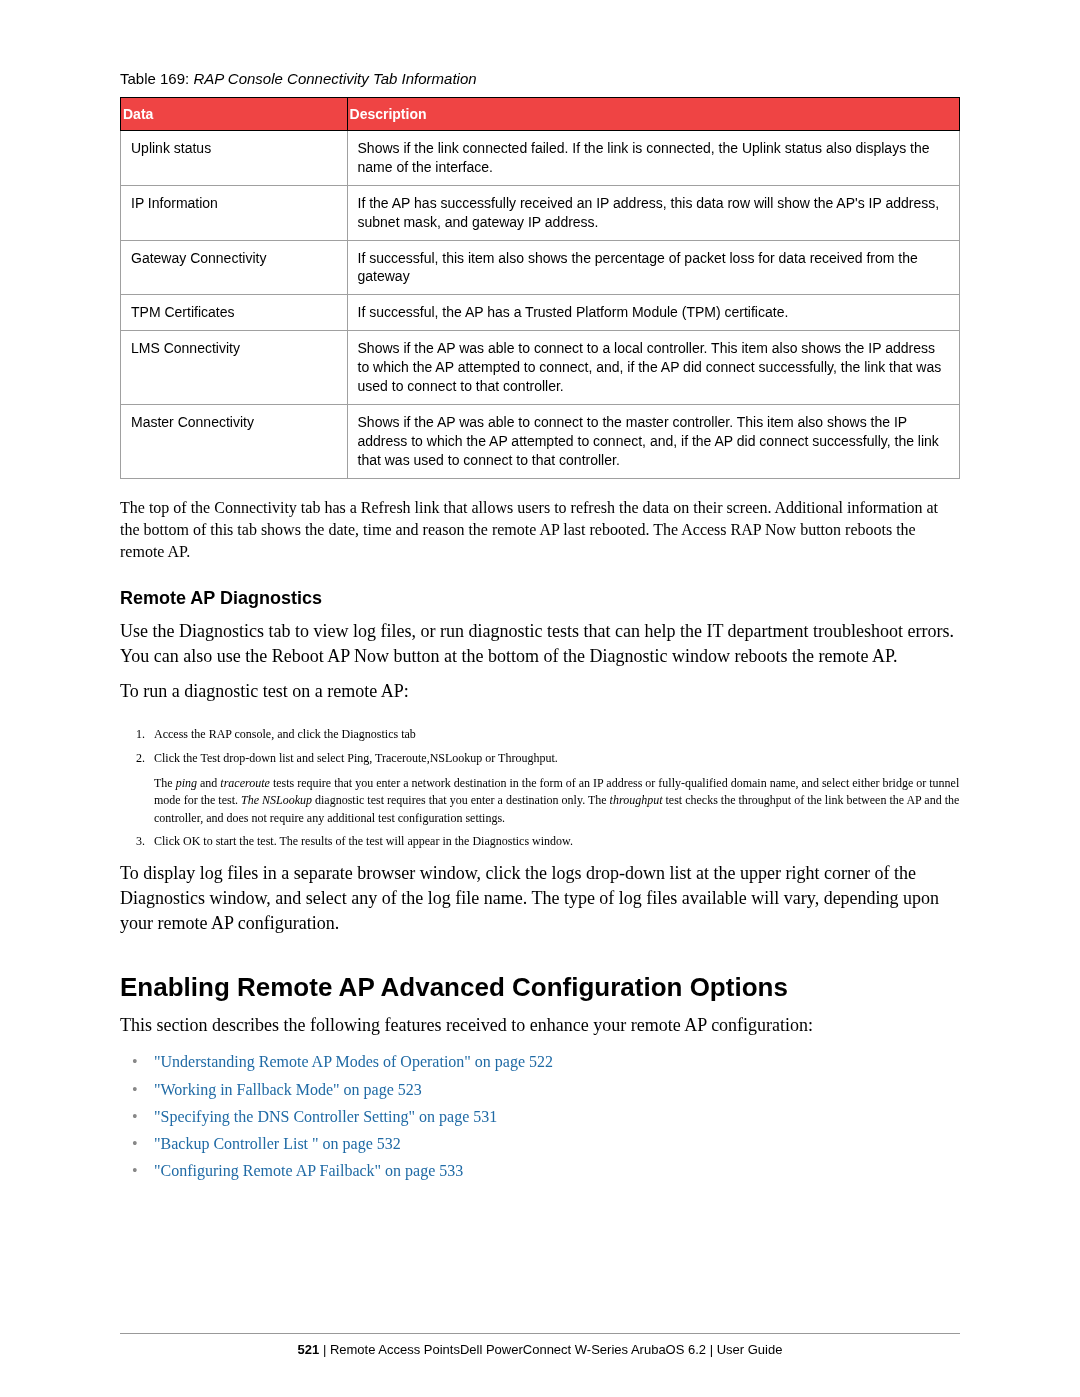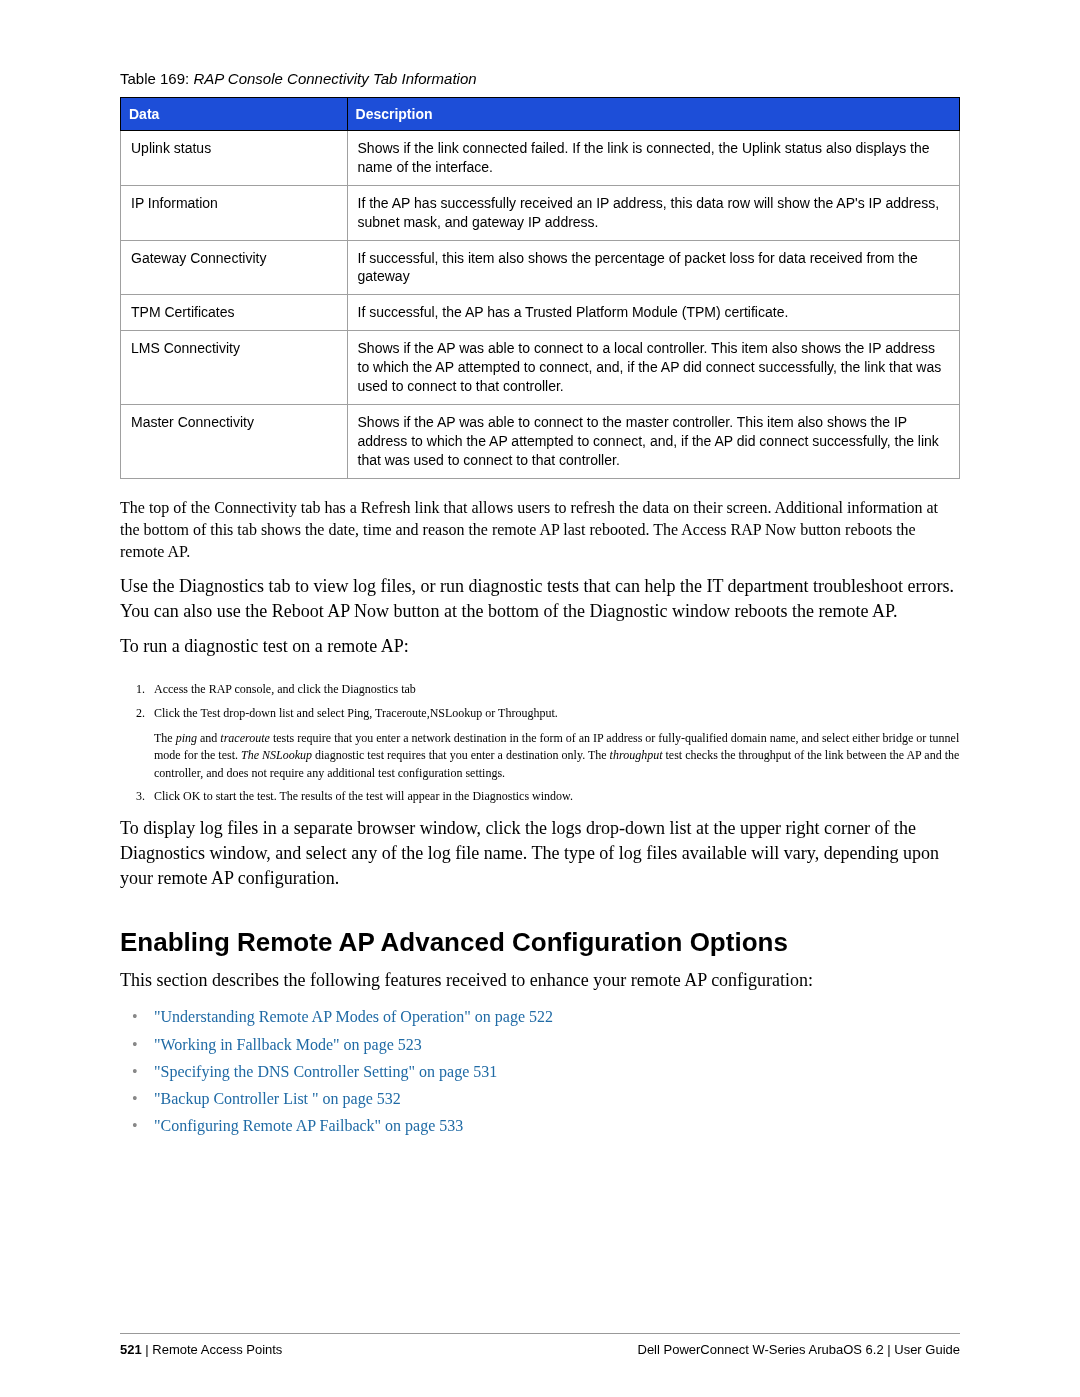--- a/index.html
+++ b/index.html
@@ -2,36 +2,36 @@
 <html><head>
 <meta charset="utf-8">
 <style>
   * { box-sizing: border-box; margin: 0; padding: 0; }
   html, body { width: 1080px; background: #fff; font-family: Georgia, 'Times New Roman', serif; color: #000; }
   .page { width: 1080px; min-height: 1397px; padding: 70px 120px 50px 120px; position: relative; }
   .table-caption { font-family: Arial, Helvetica, sans-serif; font-size: 15px; margin-bottom: 10px; }
   .table-caption .bold { font-weight: normal; }
   .table-caption .italic { font-style: italic; }
   table.info { width: 100%; border-collapse: collapse; font-family: Arial, Helvetica, sans-serif; font-size: 14px; }
-  table.info th { background: #1d4ed8; color: #fff; text-align: left; padding: 8px 8px; font-weight: bold; border: 1px solid #000; }
+  table.info th { background: #ef4444; color: #fff; text-align: left; padding: 8px 2px; font-weight: bold; border: 1px solid #000; }
   table.info td { border: 1px solid #a0a0a0; padding: 8px 10px; vertical-align: top; line-height: 1.35; }
   table.info td.col-data { width: 27%; }
   p.body { font-size: 16px; line-height: 1.4; margin-top: 18px; }
   p.body2 { font-size: 18px; line-height: 1.4; margin-top: 10px; }
   .bold { font-weight: normal; }
   .h3 { font-family: Arial, Helvetica, sans-serif; font-weight: bold; font-size: 18px; margin-top: 24px; }
   .h2 { font-family: Arial, Helvetica, sans-serif; font-weight: bold; font-size: 26px; margin-top: 36px; }
   ol.steps { margin-top: 22px; padding-left: 28px; font-size: 12px; line-height: 1.45; }
   ol.steps li { margin-top: 6px; padding-left: 6px; }
   ol.steps li p.sub { margin-top: 8px; }
   .italic { font-style: italic; }
   ul.bullets { list-style: none; margin-top: 10px; padding-left: 12px; font-size: 16px; line-height: 1.7; }
   ul.bullets li::before { content: "•"; color: #888; display: inline-block; width: 22px; }
   a.link { color: #1f6aa5; text-decoration: none; }
-  .footer { position: absolute; left: 120px; right: 120px; bottom: 40px; border-top: 1px solid #999; padding-top: 8px; font-family: Arial, Helvetica, sans-serif; font-size: 13px; display: flex; justify-content: space-between; }
+  .footer { position: absolute; left: 120px; right: 120px; bottom: 40px; border-top: 1px solid #999; padding-top: 8px; font-family: Arial, Helvetica, sans-serif; font-size: 13px; display: flex; justify-content: center; }
   .footer .left .pnum { font-weight: bold; }
 </style>
 </head>
 <body>
 
 <div class="page">
 
   <div class="table-caption">
     <span class="bold">Table 169:</span><span class="italic"> RAP Console Connectivity Tab Information</span>
   </div>
@@ -68,20 +68,21 @@
         <td class="col-data">Master Connectivity</td>
         <td>Shows if the AP was able to connect to the master controller. This item also shows the IP address to which the AP attempted to connect, and, if the AP did connect successfully, the link that was used to connect to that controller.</td>
       </tr>
     </tbody>
   </table>
 
   <p class="body">
     <span>The top of the </span><span class="bold">Connectivity</span><span> tab has a </span><span class="bold">Refresh</span><span> link that allows users to refresh the data on their screen. Additional information at the bottom of this tab shows the date, time and reason the remote AP last rebooted. The </span><span class="bold">Access RAP Now</span><span> button reboots the remote AP.</span>
   </p>
 
+  <div class="h3">Remote AP Diagnostics</div>
 
   <p class="body2">
     <span>Use the </span><span class="bold">Diagnostics</span><span> tab to view log files, or run diagnostic tests that can help the IT department troubleshoot errors. You can also use the </span><span class="bold">Reboot AP Now</span><span> button at the bottom of the Diagnostic window reboots the remote AP.</span>
   </p>
 
   <p class="body2">To run a diagnostic test on a remote AP:</p>
 
   <ol class="steps">
     <li>
       <span>Access the RAP console, and click the </span><span class="bold">Diagnostics</span><span> tab</span>

